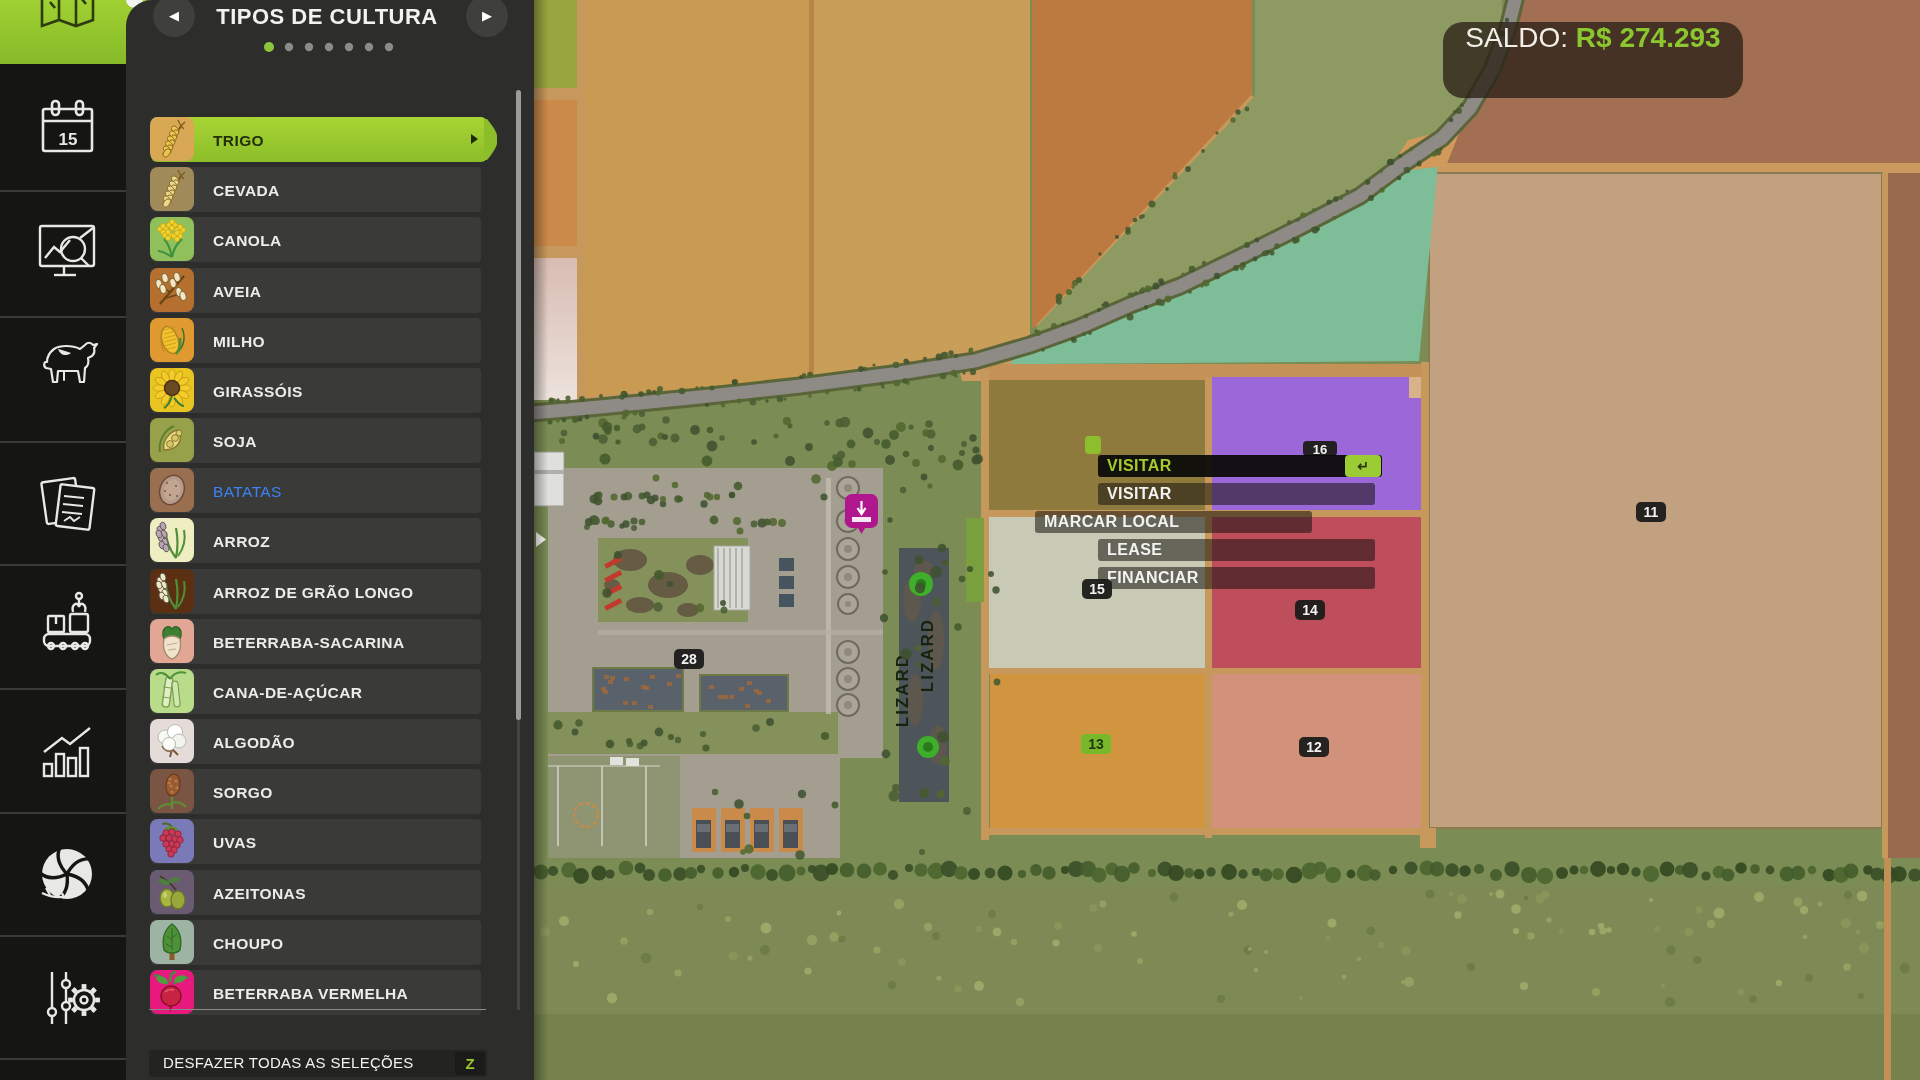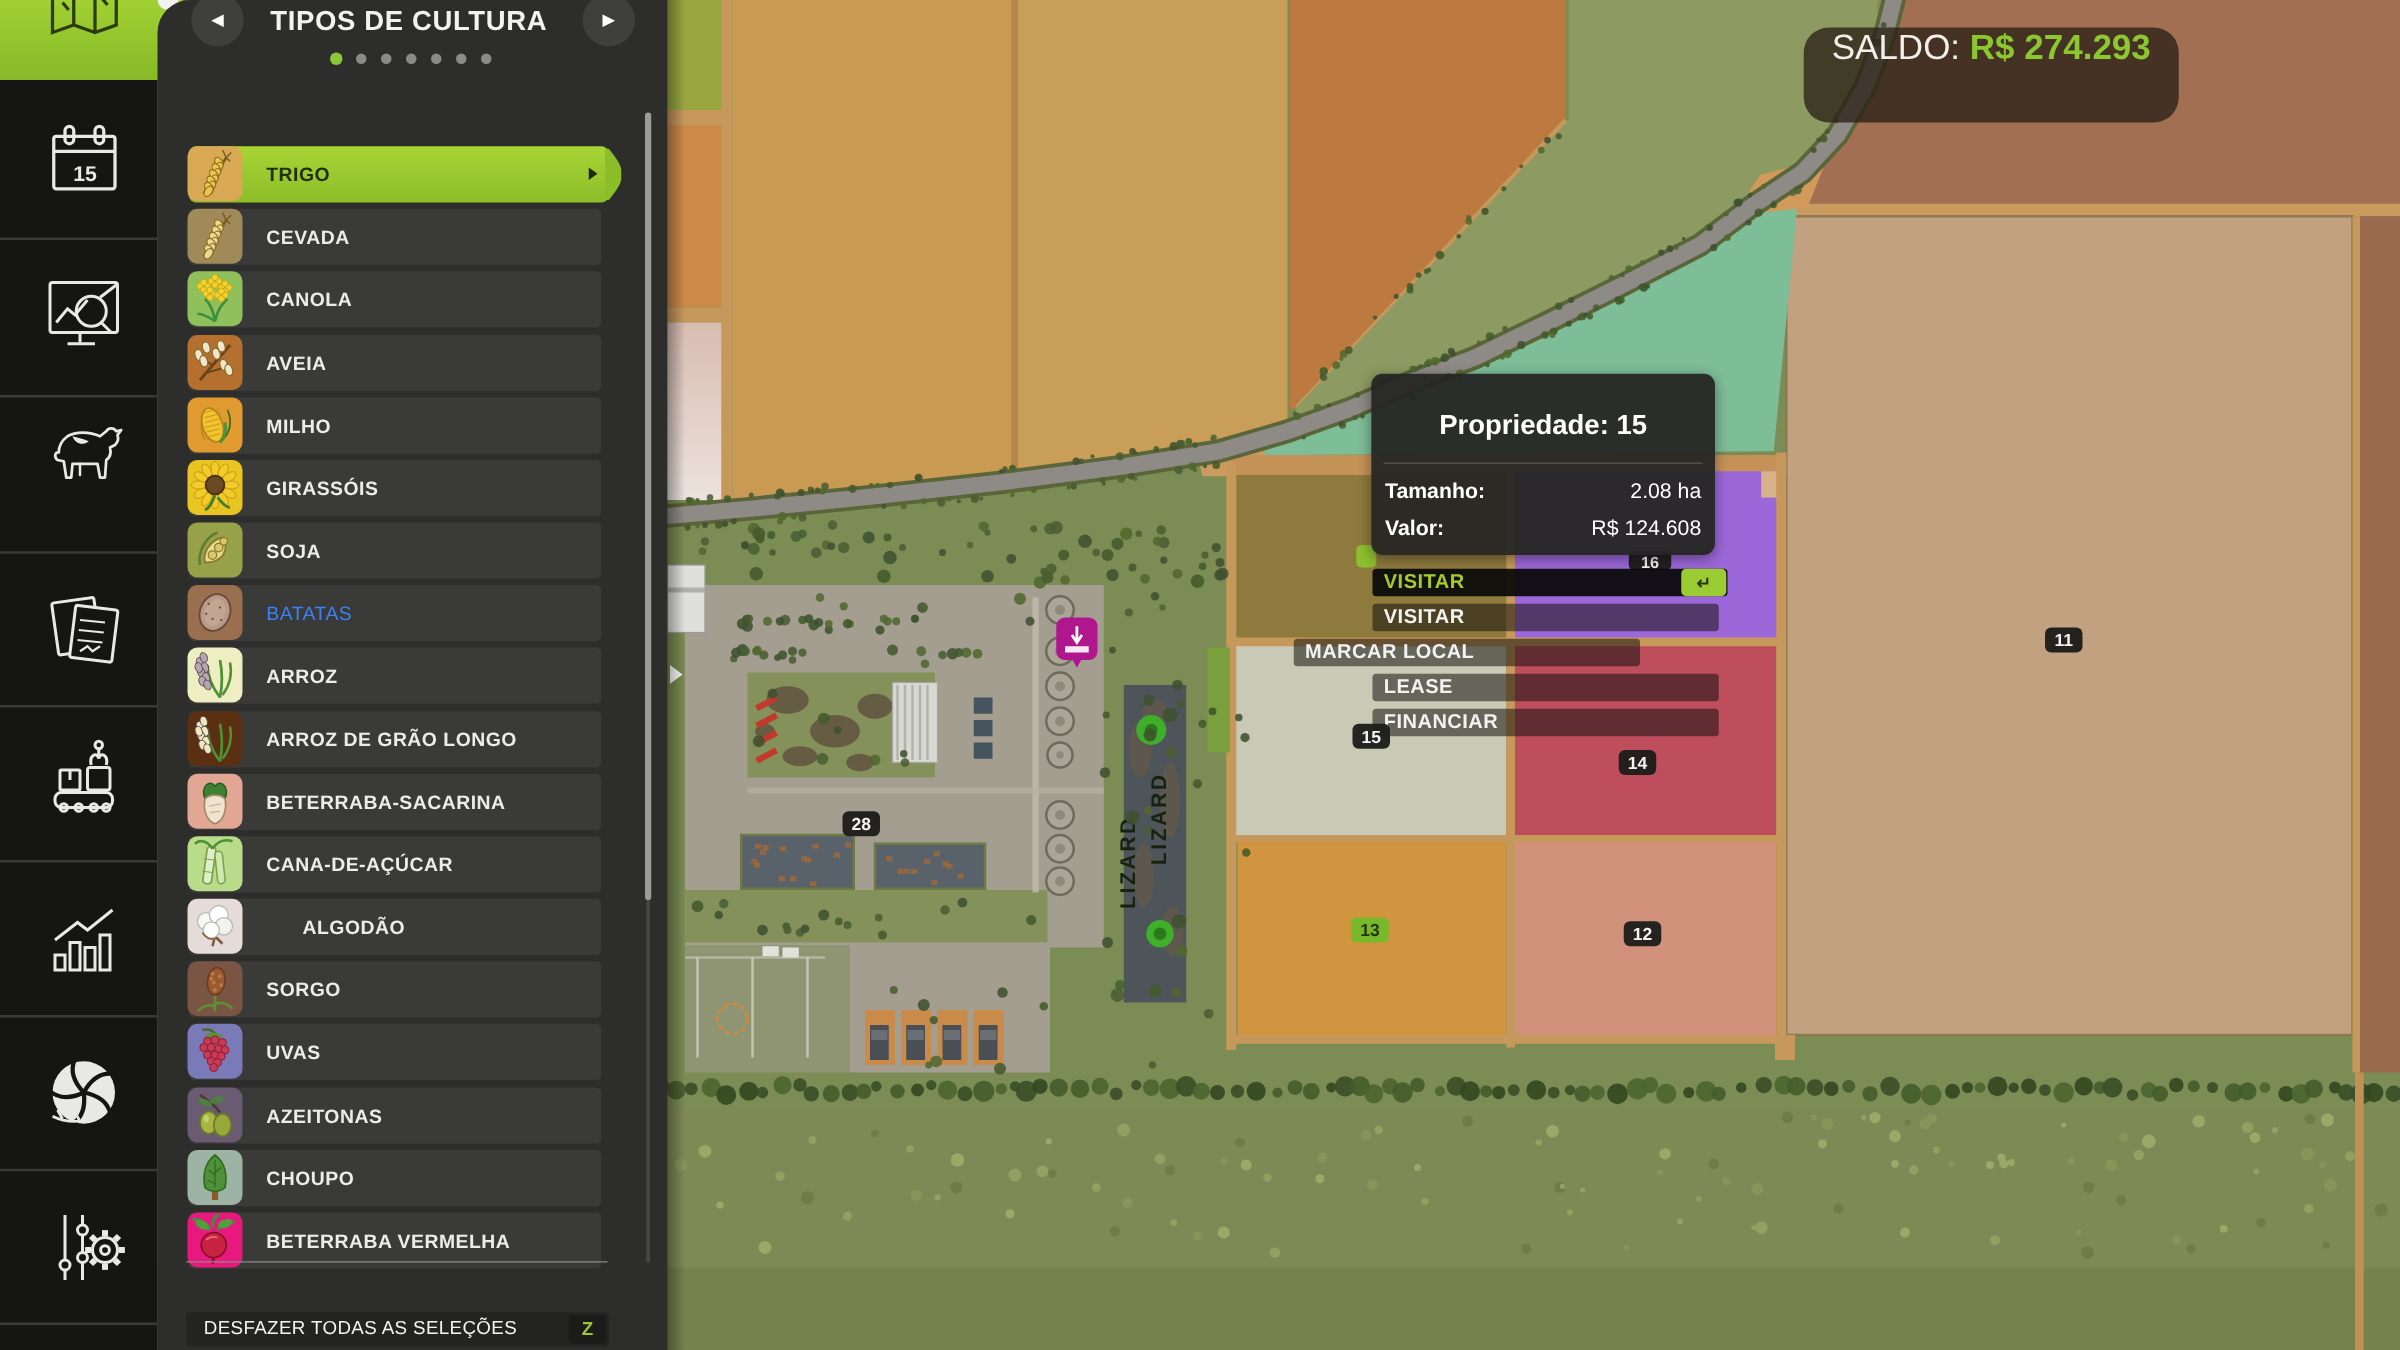--- a/index.html
+++ b/index.html
@@ -846,28 +846,20 @@
 
 <polygon points="536,532 546,539.5 536,547" fill="#ffffff"></polygon>
 </svg>
 </div>
 
 <div class="abs" style="left:1443px;top:22px;width:300px;height:76px;border-radius:20px;background:rgba(42,33,23,0.78);display:flex;justify-content:center;">
 <span style="font-size:28px;color:#f2efe8;">SALDO:&nbsp;</span>
       <span style="font-size:28px;font-weight:bold;color:#8bc72f;">R$ 274.293</span>
 </div>
 
-<div class="abs" style="left:1097px;top:299px;width:275px;height:145px;border-radius:9px;background:rgba(38,38,36,0.95);box-shadow:0 3px 10px rgba(0,0,0,0.4);">
-<div class="abs" style="left:0;top:28px;width:275px;text-align:center;font-size:22px;font-weight:bold;color:#fff;">Propriedade: 15</div>
-<div class="abs" style="left:10px;top:71px;width:255px;height:1px;background:#5a5a58;"></div>
-<div class="abs" style="left:11px;top:84px;font-size:17px;font-weight:bold;color:#fff;">Tamanho:</div>
-<div class="abs" style="right:11px;top:84px;font-size:17px;color:#fff;">2.08 ha</div>
-<div class="abs" style="left:11px;top:114px;font-size:17px;font-weight:bold;color:#fff;">Valor:</div>
-<div class="abs" style="right:11px;top:114px;font-size:17px;color:#fff;">R$ 124.608</div>
-</div>
 
 <div class="abs" style="left:1098px;top:455px;width:284px;height:22px;border-radius:3px;background:rgba(8,8,6,0.92);">
 <span class="abs" style="left:9px;top:2px;font-size:16px;font-weight:bold;color:#a5cb30;letter-spacing:0.4px;">VISITAR</span>
 <div class="abs" style="right:1px;top:0px;width:36px;height:22px;border-radius:4px;background:#9ccc33;text-align:center;font-size:14px;font-weight:bold;color:#2a3a10;line-height:22px;">↵</div>
 </div>
 
 <div class="abs" style="left:1098px;top:483px;width:277px;height:22px;border-radius:3px;background:rgba(22,19,14,0.55);">
 <span class="abs" style="left:9px;top:2px;font-size:16px;font-weight:bold;color:#f2f2f0;letter-spacing:0.4px;">VISITAR</span>
 </div>
 
@@ -1195,21 +1187,21 @@
 <span class="abs" style="left:87px;top:684px;font-size:15.5px;font-weight:bold;color:#ececea;letter-spacing:0.4px;">CANA-DE-AÇÚCAR</span>
 <div class="abs" style="left:24px;top:669px;width:44px;height:44px;border-radius:8px;background:#b8dc8a;overflow:hidden;"><svg width="44" height="44" viewBox="0 0 44 44">
           <rect x="14" y="8" width="7" height="30" rx="3" fill="#dff0c8" stroke="#7fa050" stroke-width="1.4" transform="rotate(8 17 23)"></rect>
           <rect x="23" y="12" width="6" height="26" rx="3" fill="#cfe8b0" stroke="#7fa050" stroke-width="1.2" transform="rotate(-6 26 25)"></rect>
           <line x1="13" y1="18" x2="21" y2="19" stroke="#7fa050" stroke-width="1"></line>
           <line x1="12" y1="28" x2="20" y2="29" stroke="#7fa050" stroke-width="1"></line>
           <path d="M20,10 C24,4 30,2 36,4 M20,10 C16,4 10,2 6,6" stroke="#4f9138" stroke-width="2" fill="none"></path>
         </svg></div>
 
 <div class="abs" style="left:25px;top:719px;width:330px;height:45px;background:#3a3a38;border-radius:4px;"></div>
-<span class="abs" style="left:87px;top:734px;font-size:15.5px;font-weight:bold;color:#ececea;letter-spacing:0.4px;margin-left:29px;">ALGODÃO</span>
+<span class="abs" style="left:87px;top:734px;font-size:15.5px;font-weight:bold;color:#ececea;letter-spacing:0.4px;">ALGODÃO</span>
 <div class="abs" style="left:24px;top:719px;width:44px;height:44px;border-radius:8px;background:#e5dcda;overflow:hidden;"><svg width="44" height="44" viewBox="0 0 44 44">
           <path d="M22,30 L20,38 M22,30 L28,36" stroke="#7a5a3a" stroke-width="2"></path>
           <circle cx="15" cy="18" r="7" fill="#f8f8f5" stroke="#b8b8b0" stroke-width="1"></circle>
           <circle cx="25" cy="13" r="7.5" fill="#ffffff" stroke="#b8b8b0" stroke-width="1"></circle>
           <circle cx="29" cy="22" r="7" fill="#f2f2ee" stroke="#b8b8b0" stroke-width="1"></circle>
           <circle cx="19" cy="25" r="6.5" fill="#fbfbf8" stroke="#b8b8b0" stroke-width="1"></circle>
           <path d="M12,27 C14,31 18,33 22,32" stroke="#8a6a4a" stroke-width="1.5" fill="none"></path>
         </svg></div>
 
 <div class="abs" style="left:25px;top:769px;width:330px;height:45px;background:#3a3a38;border-radius:4px;"></div>

